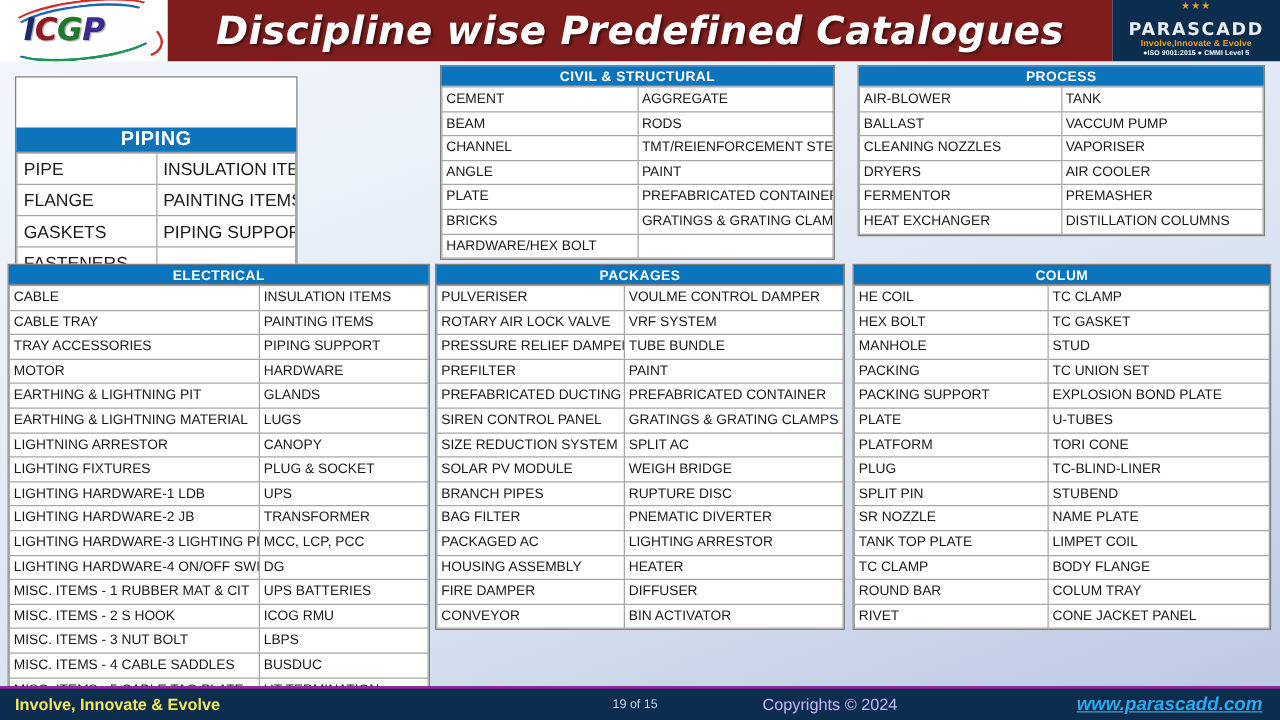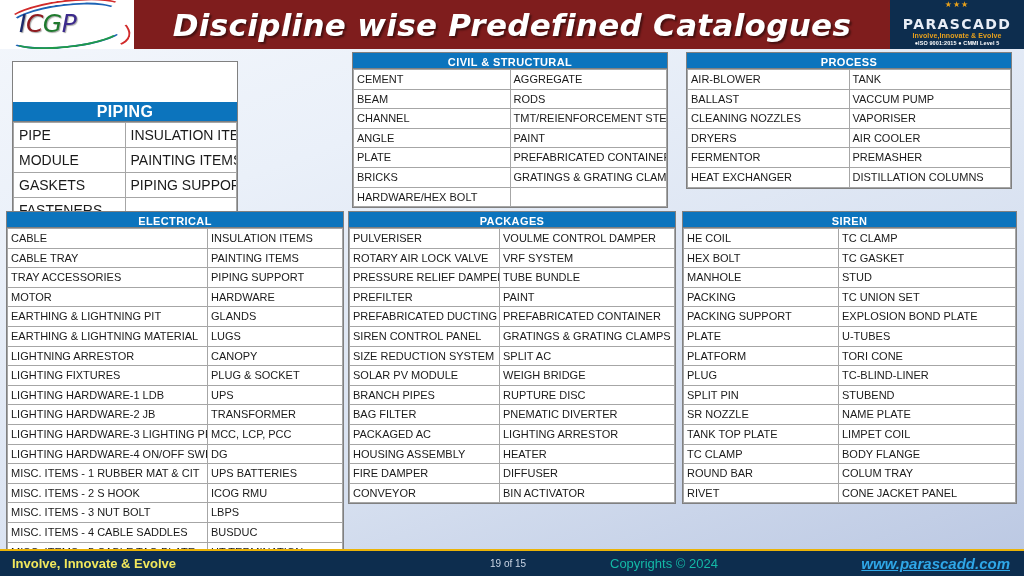--- a/index.html
+++ b/index.html
@@ -20,21 +20,21 @@
   }
   .logo-left {
     width: 134px; height: 49px; background: #ffffff;
     display: flex; align-items: center; justify-content: center;
     position: relative; overflow: hidden; flex: none;
   }
   .icgp-wrap { position: relative; width: 124px; height: 42px; }
   .icgp-text {
     position: absolute; left: 14px; top: 5px;
     font-family: "DejaVu Sans", sans-serif;
-    font-size: 25px; font-style: italic; font-weight: normal;
+    font-size: 25px; font-style: italic; font-weight: bold;
     letter-spacing: -0.5px; line-height: 30px;
     text-shadow: 1px 1px 1px rgba(0,0,0,.35);
   }
   .icgp-text .l1 { color: #1c2a6b; }
   .icgp-text .l2 { color: #8f1b20; }
   .icgp-text .l3 { color: #1f7a2e; }
   .icgp-text .l4 { color: #3c2a8c; }
   .swoosh { position: absolute; border-radius: 50%; border-style: solid; border-color: transparent; }
   .sw1 { left: 2px;  top: -4px;  width: 118px; height: 30px; border-width: 2px; border-top-color: #d12b2b; transform: rotate(-7deg); }
   .sw2 { left: 4px;  top: 0px;   width: 112px; height: 30px; border-width: 2px; border-top-color: #1d63b5; transform: rotate(-7deg); }
@@ -95,29 +95,29 @@
   #cat-piping table.grid td { font-size: 14px; height: 24px; line-height: 24px; padding: 0 5px;}
   #cat-civil    { left: 352px; top: 3px;   width: 316px; }
   #cat-process  { left: 686px; top: 3px;   width: 326px; }
   #cat-electrical { left: 6px;  top: 162px; width: 338px; }
   #cat-packages { left: 348px; top: 162px; width: 328px; }
   #cat-static   { left: 682px; top: 162px; width: 335px; }
 
   
   .footer {
     position: absolute; left: 0; bottom: 0; width: 1024px; height: 27px;
-    background: #0d2d4e; border-top: 2px solid #eab308;
+    background: #0d2d4e; border-top: 2px solid #a21caf;
     display: flex; align-items: center;
   }
   .f-left {
     color: #f2e85c; font-size: 13px; font-weight: bold;
     margin-left: 12px; white-space: nowrap;
   }
   .f-page { position: absolute; left: 490px; color: #c9d4e4; font-size: 10px; }
-  .f-copy { position: absolute; left: 610px; color: #14b8a6; font-size: 13px; }
+  .f-copy { position: absolute; left: 610px; color: #c4b5fd; font-size: 13px; }
   .f-url {
     position: absolute; right: 14px; color: #2fa7e8; font-size: 15px;
     font-weight: bold; font-style: italic; text-decoration: underline;
     white-space: nowrap;
   }
 </style>
 </head>
 <body>
 
 <div class="header">
@@ -150,21 +150,21 @@
 
   <div class="cat" id="cat-piping">
     <div class="cat-head">PIPING</div>
     <table class="grid">
         <tbody>
           <tr>
             <td>PIPE</td>
             <td>INSULATION ITEMS</td>
           </tr>
           <tr>
-            <td>MODULE</td>
+            <td>FLANGE</td>
             <td>PAINTING ITEMS</td>
           </tr>
           <tr>
             <td>GASKETS</td>
             <td>PIPING SUPPORT</td>
           </tr>
           <tr>
             <td>FASTENERS</td>
             <td class="empty"></td>
           </tr>
@@ -386,21 +386,21 @@
           </tr>
           <tr>
             <td>CONVEYOR</td>
             <td>BIN ACTIVATOR</td>
           </tr>
         </tbody>
       </table>
   </div>
 
   <div class="cat" id="cat-static">
-    <div class="cat-head">SIREN</div>
+    <div class="cat-head">COLUM</div>
     <table class="grid">
         <colgroup>
           <col style="width: 155px;">
           <col>
         </colgroup>
         <tbody>
           <tr>
             <td>HE COIL</td>
             <td>TC CLAMP</td>
           </tr>

